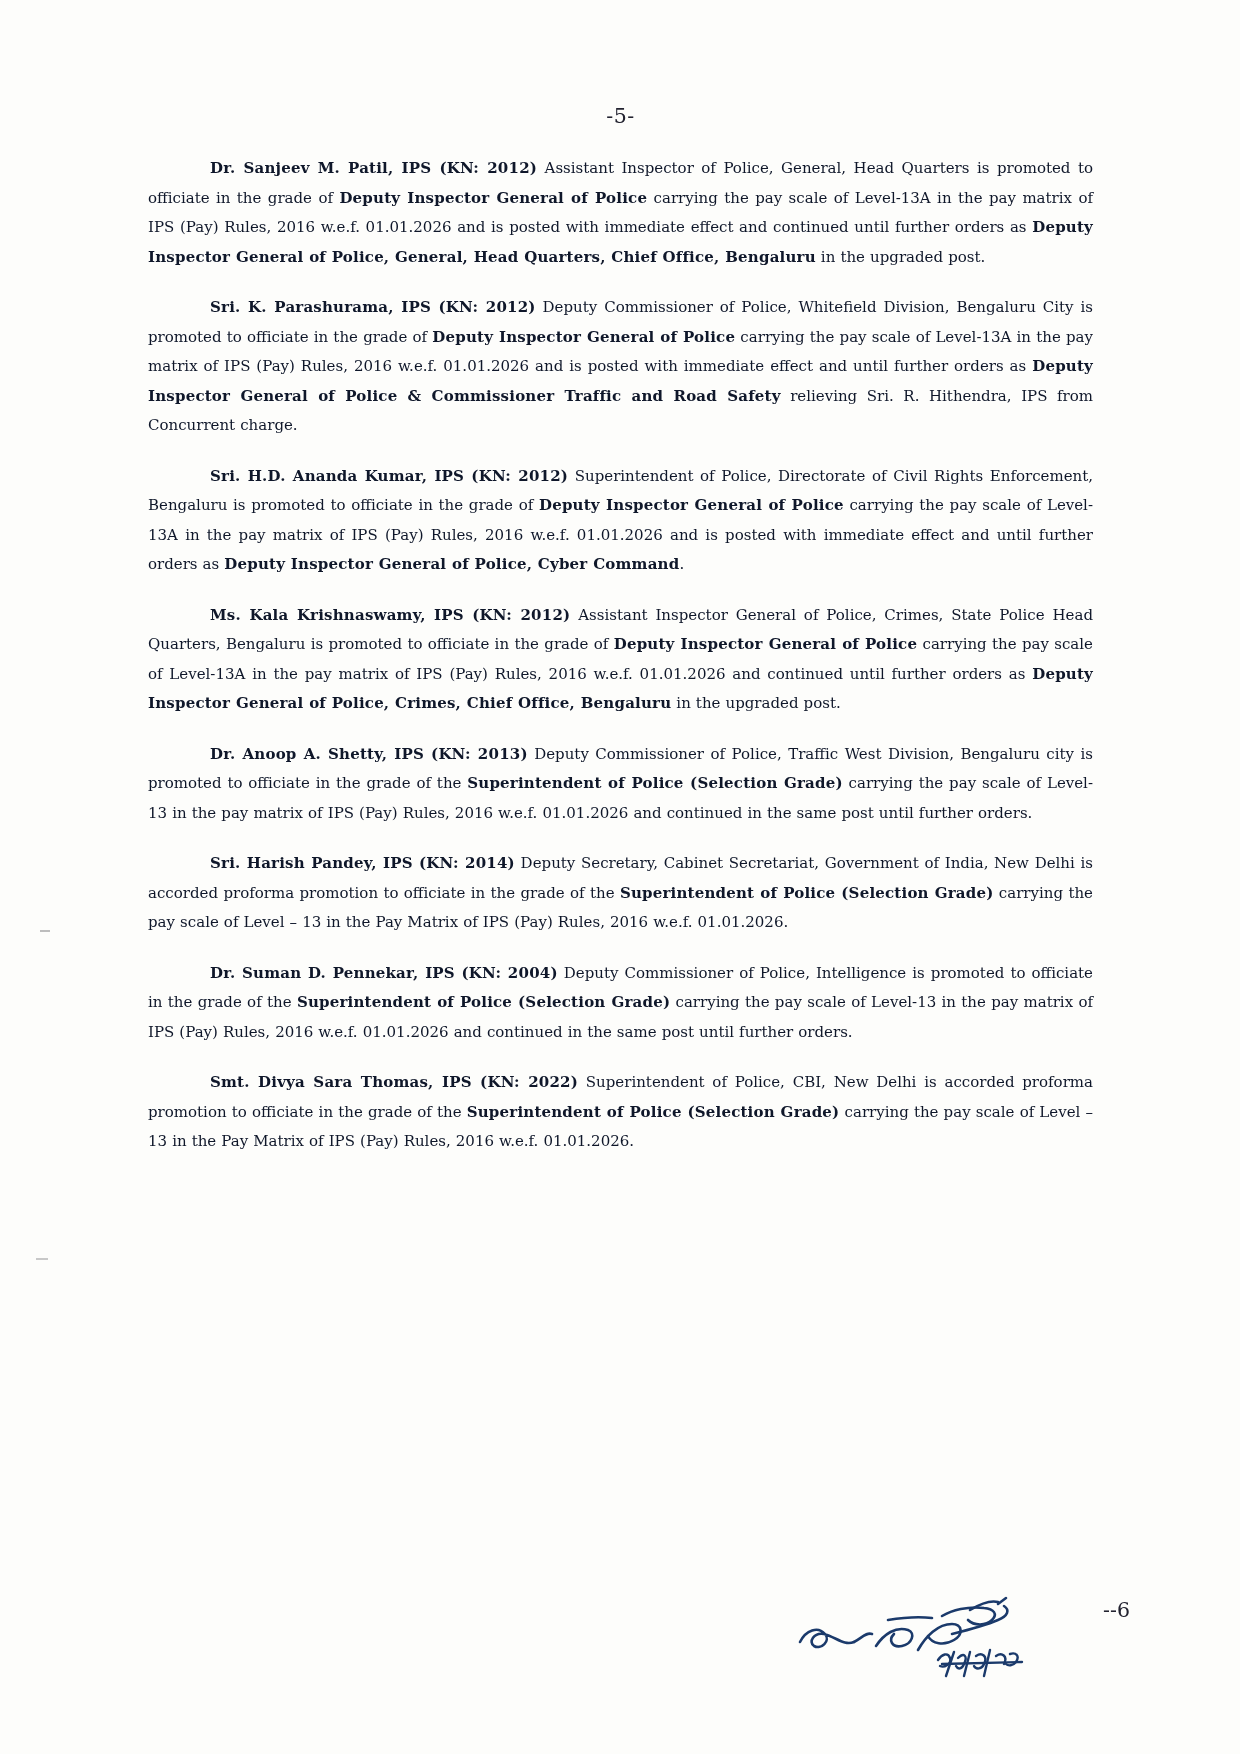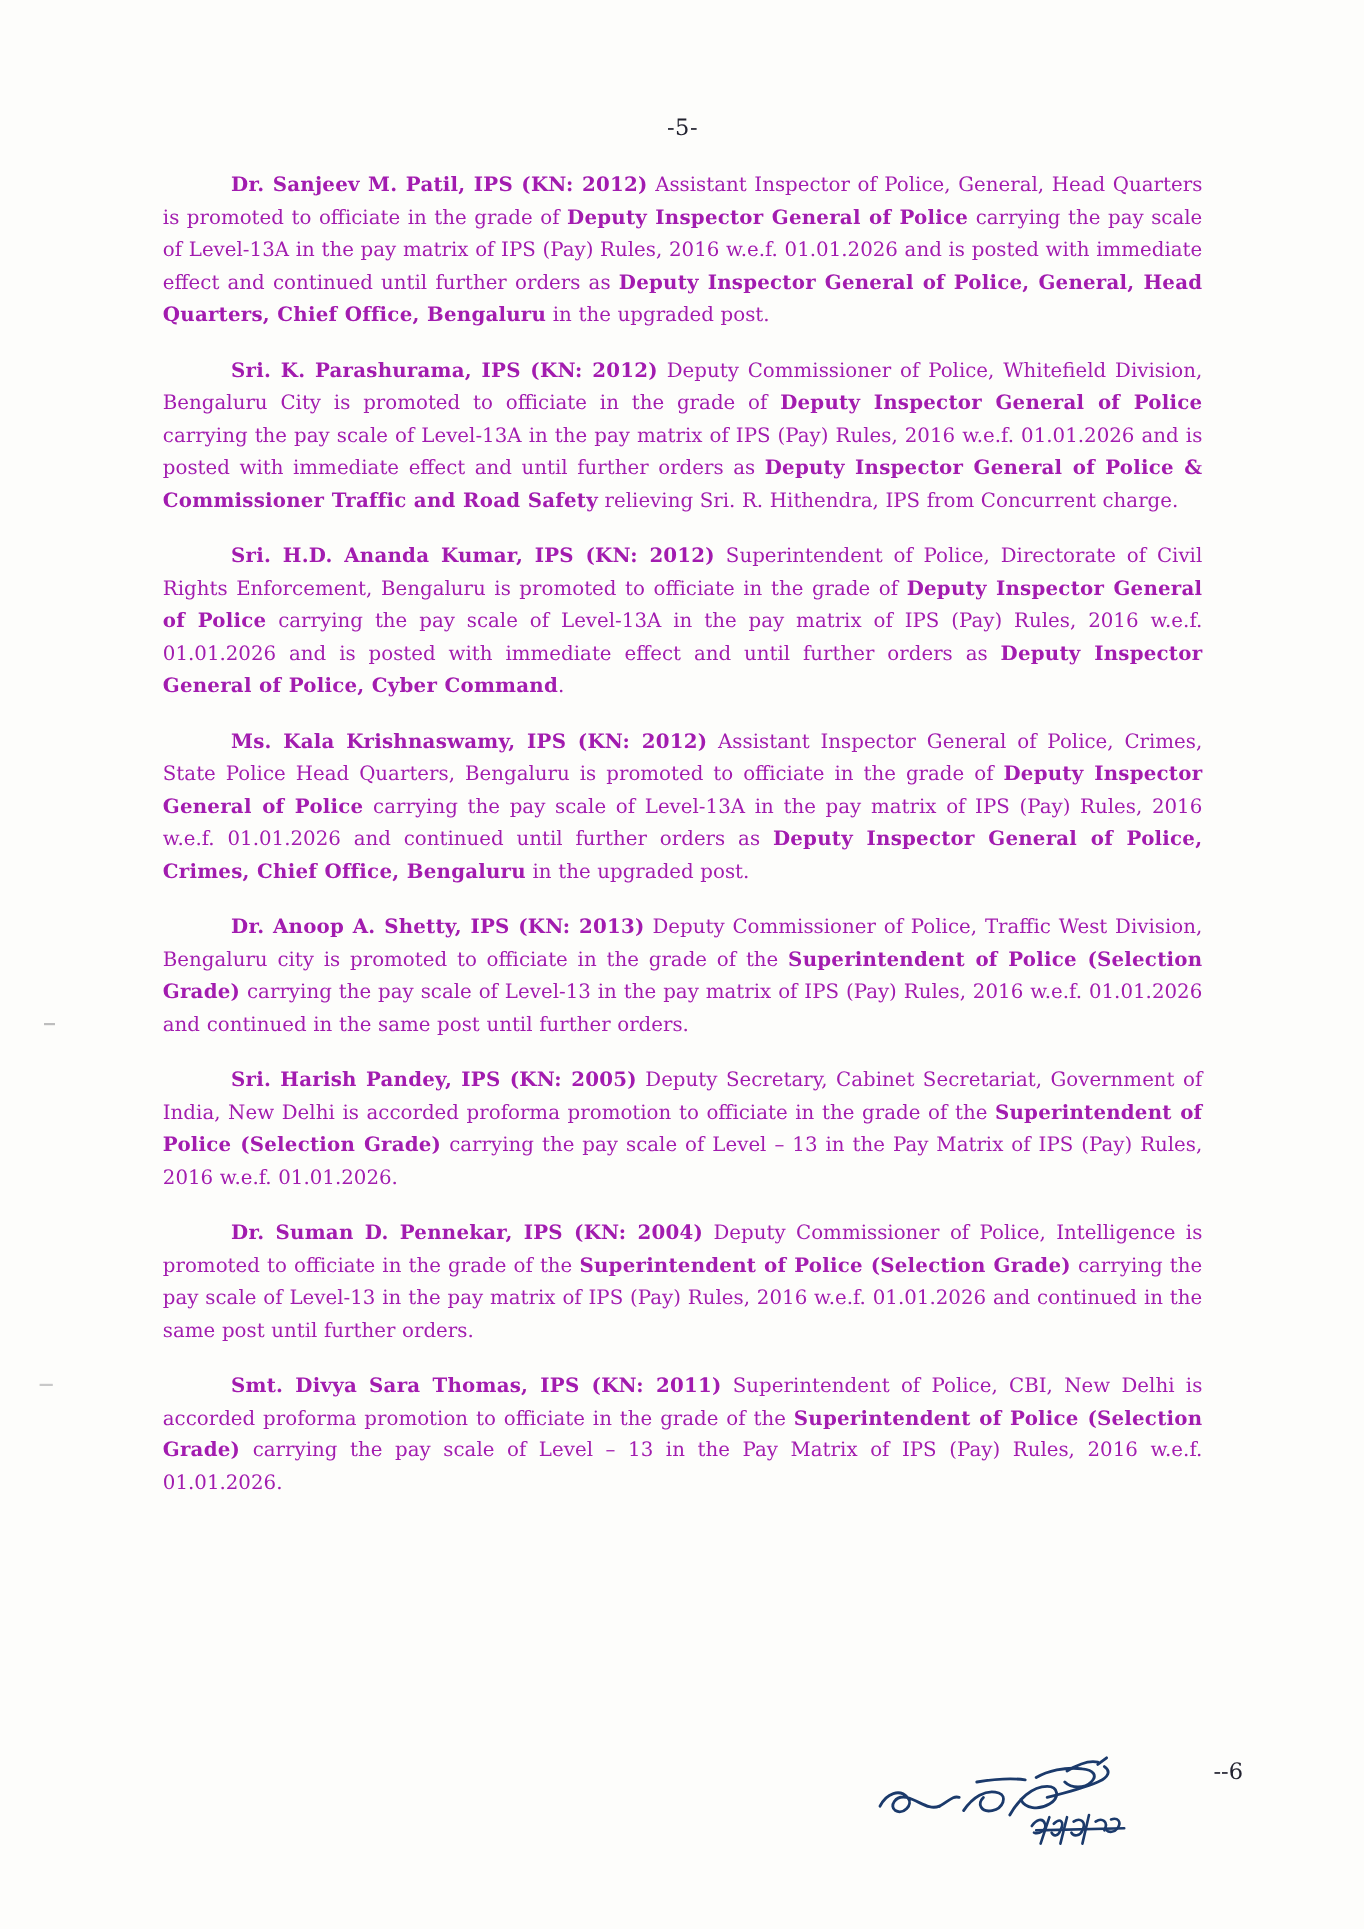--- a/index.html
+++ b/index.html
@@ -32,24 +32,24 @@
     text-align: center;
     font-size: 20.5px;
     letter-spacing: 0.5px;
     margin-bottom: 26px;
     color: #22222f;
   }
   p.para {
     margin: 0 0 21px 0;
     text-align: justify;
     text-justify: inter-word;
-    font-size: 18px;
+    font-size: 15px;
     line-height: 29.5px;
     text-indent: 62px;
-    color: #a21caf;
+    color: #0f172a;
     word-spacing: 0.3px;
   }
   p.para:last-of-type {
     margin-bottom: 0;
   }
   b {
     font-weight: bold;
     letter-spacing: 0.2px;
   }
   .sig-area {
@@ -99,23 +99,23 @@
   <div class="content">
 
     <div class="page-number">-5-</div>
 
     <div id="paragraphs">
         <p class="para"><b>Dr. Sanjeev M. Patil, IPS (KN: 2012)</b><span> Assistant Inspector of Police, General, Head Quarters is promoted to officiate in the grade of </span><b>Deputy Inspector General of Police</b><span> carrying the pay scale of Level-13A in the pay matrix of IPS (Pay) Rules, 2016 w.e.f. 01.01.2026 and is posted with immediate effect and continued until further orders as </span><b>Deputy Inspector General of Police, General, Head Quarters, Chief Office, Bengaluru</b><span> in the upgraded post.</span></p>
         <p class="para"><b>Sri. K. Parashurama, IPS (KN: 2012)</b><span> Deputy Commissioner of Police, Whitefield Division, Bengaluru City is promoted to officiate in the grade of </span><b>Deputy Inspector General of Police</b><span> carrying the pay scale of Level-13A in the pay matrix of IPS (Pay) Rules, 2016 w.e.f. 01.01.2026 and is posted with immediate effect and until further orders as </span><b>Deputy Inspector General of Police &amp; Commissioner Traffic and Road Safety</b><span> relieving Sri. R. Hithendra, IPS from Concurrent charge.</span></p>
         <p class="para"><b>Sri. H.D. Ananda Kumar, IPS (KN: 2012)</b><span> Superintendent of Police, Directorate of Civil Rights Enforcement, Bengaluru is promoted to officiate in the grade of </span><b>Deputy Inspector General of Police</b><span> carrying the pay scale of Level-13A in the pay matrix of IPS (Pay) Rules, 2016 w.e.f. 01.01.2026 and is posted with immediate effect and until further orders as </span><b>Deputy Inspector General of Police, Cyber Command</b><span>.</span></p>
         <p class="para"><b>Ms. Kala Krishnaswamy, IPS (KN: 2012)</b><span> Assistant Inspector General of Police, Crimes, State Police Head Quarters, Bengaluru is promoted to officiate in the grade of </span><b>Deputy Inspector General of Police</b><span> carrying the pay scale of Level-13A in the pay matrix of IPS (Pay) Rules, 2016 w.e.f. 01.01.2026 and continued until further orders as </span><b>Deputy Inspector General of Police, Crimes, Chief Office, Bengaluru</b><span> in the upgraded post.</span></p>
         <p class="para"><b>Dr. Anoop A. Shetty, IPS (KN: 2013)</b><span> Deputy Commissioner of Police, Traffic West Division, Bengaluru city is promoted to officiate in the grade of the </span><b>Superintendent of Police (Selection Grade)</b><span> carrying the pay scale of Level-13 in the pay matrix of IPS (Pay) Rules, 2016 w.e.f. 01.01.2026 and continued in the same post until further orders.</span></p>
-        <p class="para"><b>Sri. Harish Pandey, IPS (KN: 2005)</b><span> Deputy Secretary, Cabinet Secretariat, Government of India, New Delhi is accorded proforma promotion to officiate in the grade of the </span><b>Superintendent of Police (Selection Grade)</b><span> carrying the pay scale of Level – 13 in the Pay Matrix of IPS (Pay) Rules, 2016 w.e.f. 01.01.2026.</span></p>
+        <p class="para"><b>Sri. Harish Pandey, IPS (KN: 2014)</b><span> Deputy Secretary, Cabinet Secretariat, Government of India, New Delhi is accorded proforma promotion to officiate in the grade of the </span><b>Superintendent of Police (Selection Grade)</b><span> carrying the pay scale of Level – 13 in the Pay Matrix of IPS (Pay) Rules, 2016 w.e.f. 01.01.2026.</span></p>
         <p class="para"><b>Dr. Suman D. Pennekar, IPS (KN: 2004)</b><span> Deputy Commissioner of Police, Intelligence is promoted to officiate in the grade of the </span><b>Superintendent of Police (Selection Grade)</b><span> carrying the pay scale of Level-13 in the pay matrix of IPS (Pay) Rules, 2016 w.e.f. 01.01.2026 and continued in the same post until further orders.</span></p>
-        <p class="para"><b>Smt. Divya Sara Thomas, IPS (KN: 2011)</b><span> Superintendent of Police, CBI, New Delhi is accorded proforma promotion to officiate in the grade of the </span><b>Superintendent of Police (Selection Grade)</b><span> carrying the pay scale of Level – 13 in the Pay Matrix of IPS (Pay) Rules, 2016 w.e.f. 01.01.2026.</span></p>
+        <p class="para"><b>Smt. Divya Sara Thomas, IPS (KN: 2022)</b><span> Superintendent of Police, CBI, New Delhi is accorded proforma promotion to officiate in the grade of the </span><b>Superintendent of Police (Selection Grade)</b><span> carrying the pay scale of Level – 13 in the Pay Matrix of IPS (Pay) Rules, 2016 w.e.f. 01.01.2026.</span></p>
       </div>
 
   </div>
 
   <div class="sig-area">
     <svg class="sig-svg" width="330" height="110" viewBox="0 0 330 110">
       <g fill="none" stroke="#1b3a6b" stroke-width="2.6" stroke-linecap="round" stroke-linejoin="round">
         <path d="M8 52 C14 40, 26 36, 33 44 C39 51, 29 60, 22 56 C16 52, 22 42, 32 44 C44 47, 52 56, 62 52"></path>
         <path d="M62 52 C70 48, 74 42, 80 44"></path>
         <path d="M84 56 C92 44, 104 36, 116 40 C124 43, 120 54, 110 56 C100 58, 96 50, 102 44"></path>

